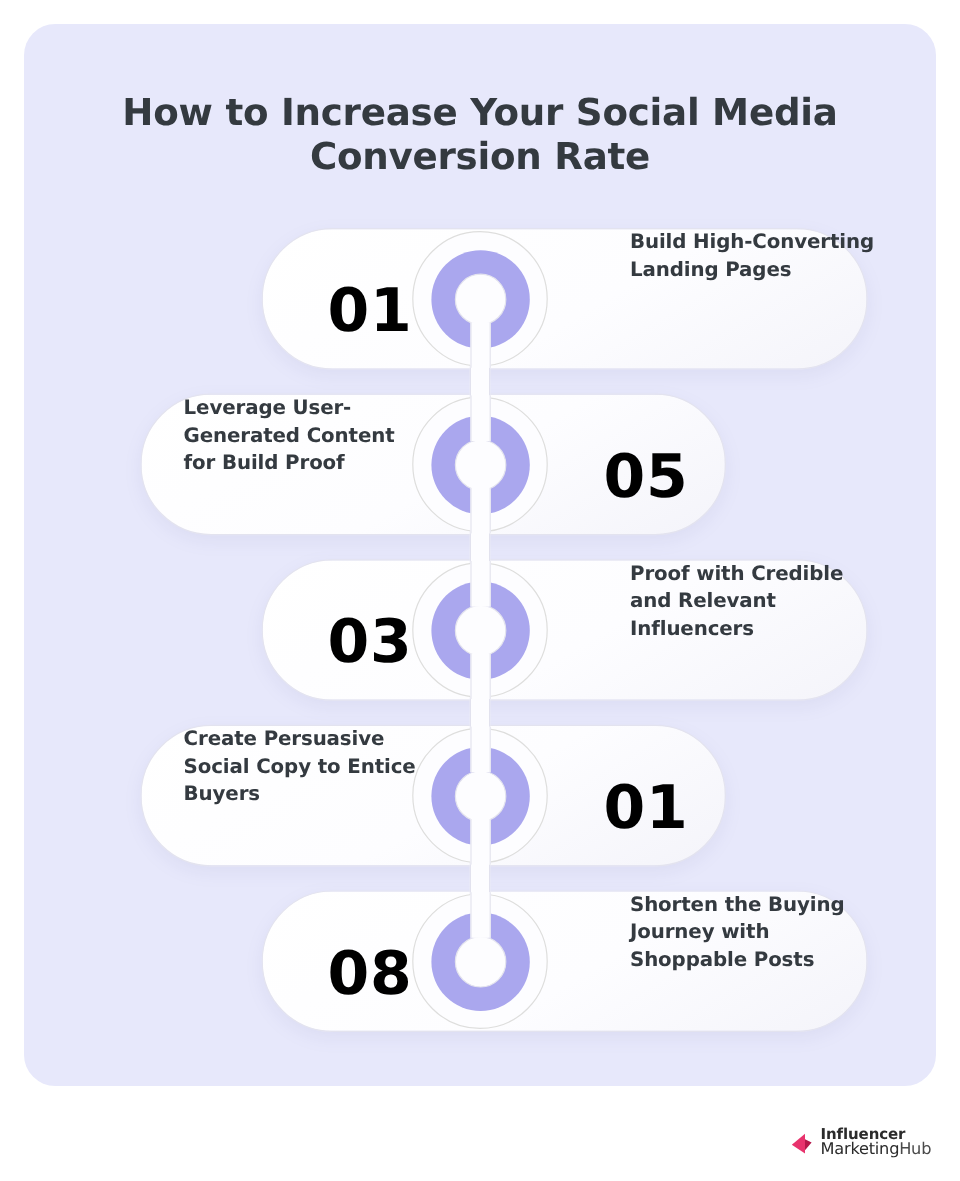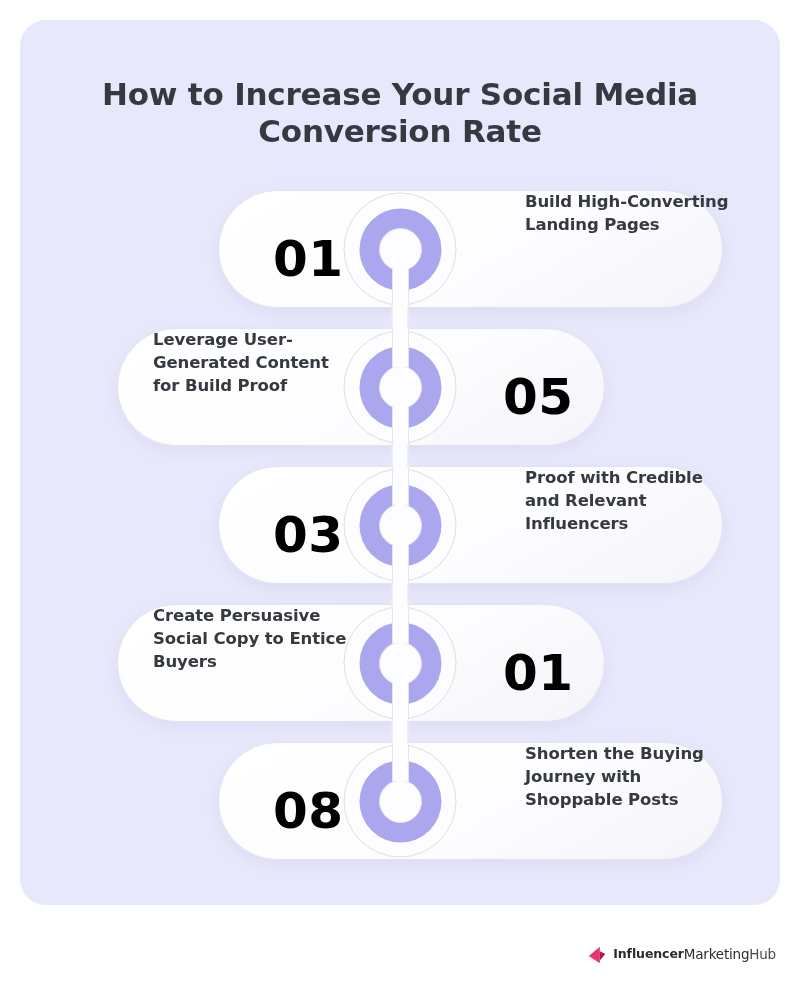--- a/index.html
+++ b/index.html
@@ -176,21 +176,21 @@
     position: absolute;
     right: 24px;
     bottom: 18px;
     display: flex;
     align-items: center;
     gap: 4px;
   }
   #brand-mark { width: 22px; height: 22px; flex: none; }
   #brand-words {
     display: flex;
-    flex-direction: row;
+    flex-direction: column;
     line-height: 1.02;
   }
   #brand-line1 {
     font-size: 12.5px;
     font-weight: bold;
     color: #2b2b2b;
     letter-spacing: -0.1px;
   }
   #brand-line2 {
     font-size: 13.5px;

